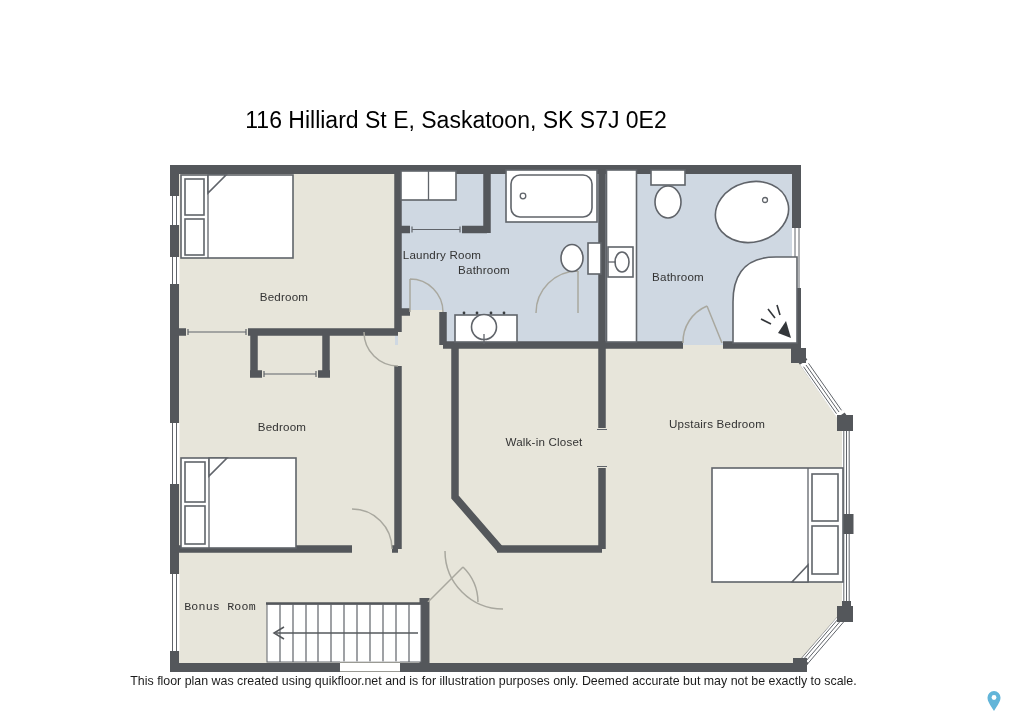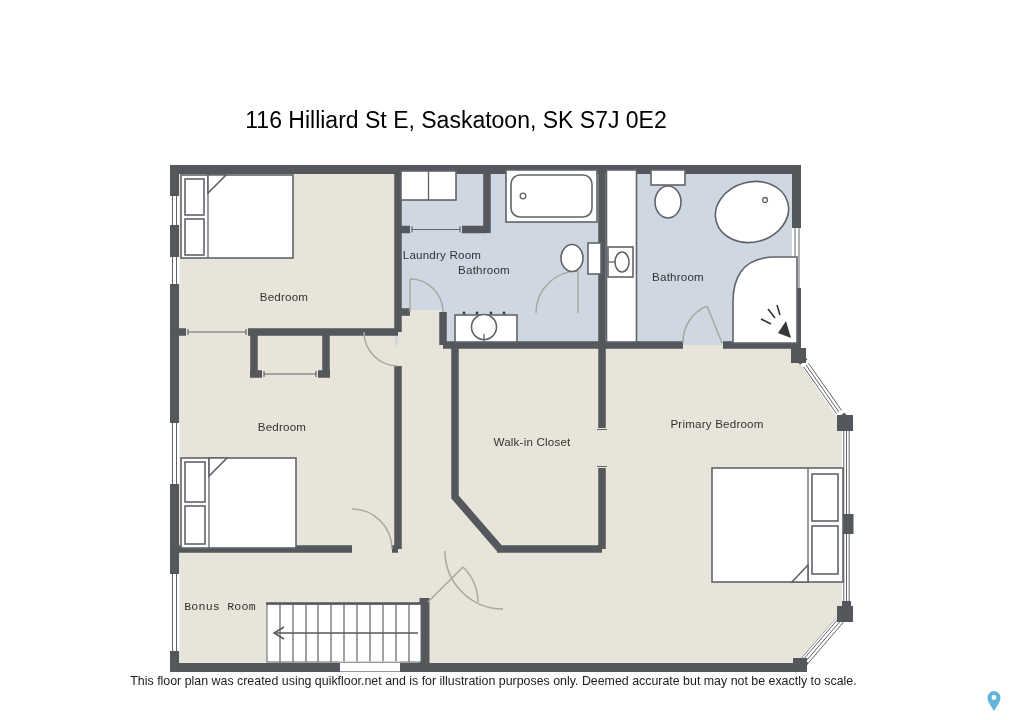--- a/index.html
+++ b/index.html
@@ -222,18 +222,18 @@
     </g>
   </svg>
 
   <div class="hdr title" style="position:absolute;">116 Hilliard St E, Saskatoon, SK S7J 0E2</div>
 
   <div class="room-label" style="left:284px;top:296px;">Bedroom</div>
   <div class="room-label" style="left:442px;top:218px;margin-top:36px;">Laundry Room</div>
   <div class="room-label" style="left:484px;top:269px;">Bathroom</div>
   <div class="room-label" style="left:678px;top:276px;">Bathroom</div>
   <div class="room-label" style="left:282px;top:426px;">Bedroom</div>
-  <div class="room-label" style="left:532px;top:441px;">Walk-in Closet</div>
-  <div class="room-label" style="left:717px;top:423px;">Primary Bedroom</div>
+  <div class="room-label" style="left:544px;top:441px;">Walk-in Closet</div>
+  <div class="room-label" style="left:717px;top:423px;">Upstairs Bedroom</div>
   <div class="room-label" style="left:220px;top:606px;font-family:Liberation Mono, monospace;">Bonus Room</div>
 
   <div class="footer">This floor plan was created using quikfloor.net and is for illustration purposes only. Deemed accurate but may not be exactly to scale.</div>
 </div>
 
 </body></html>

